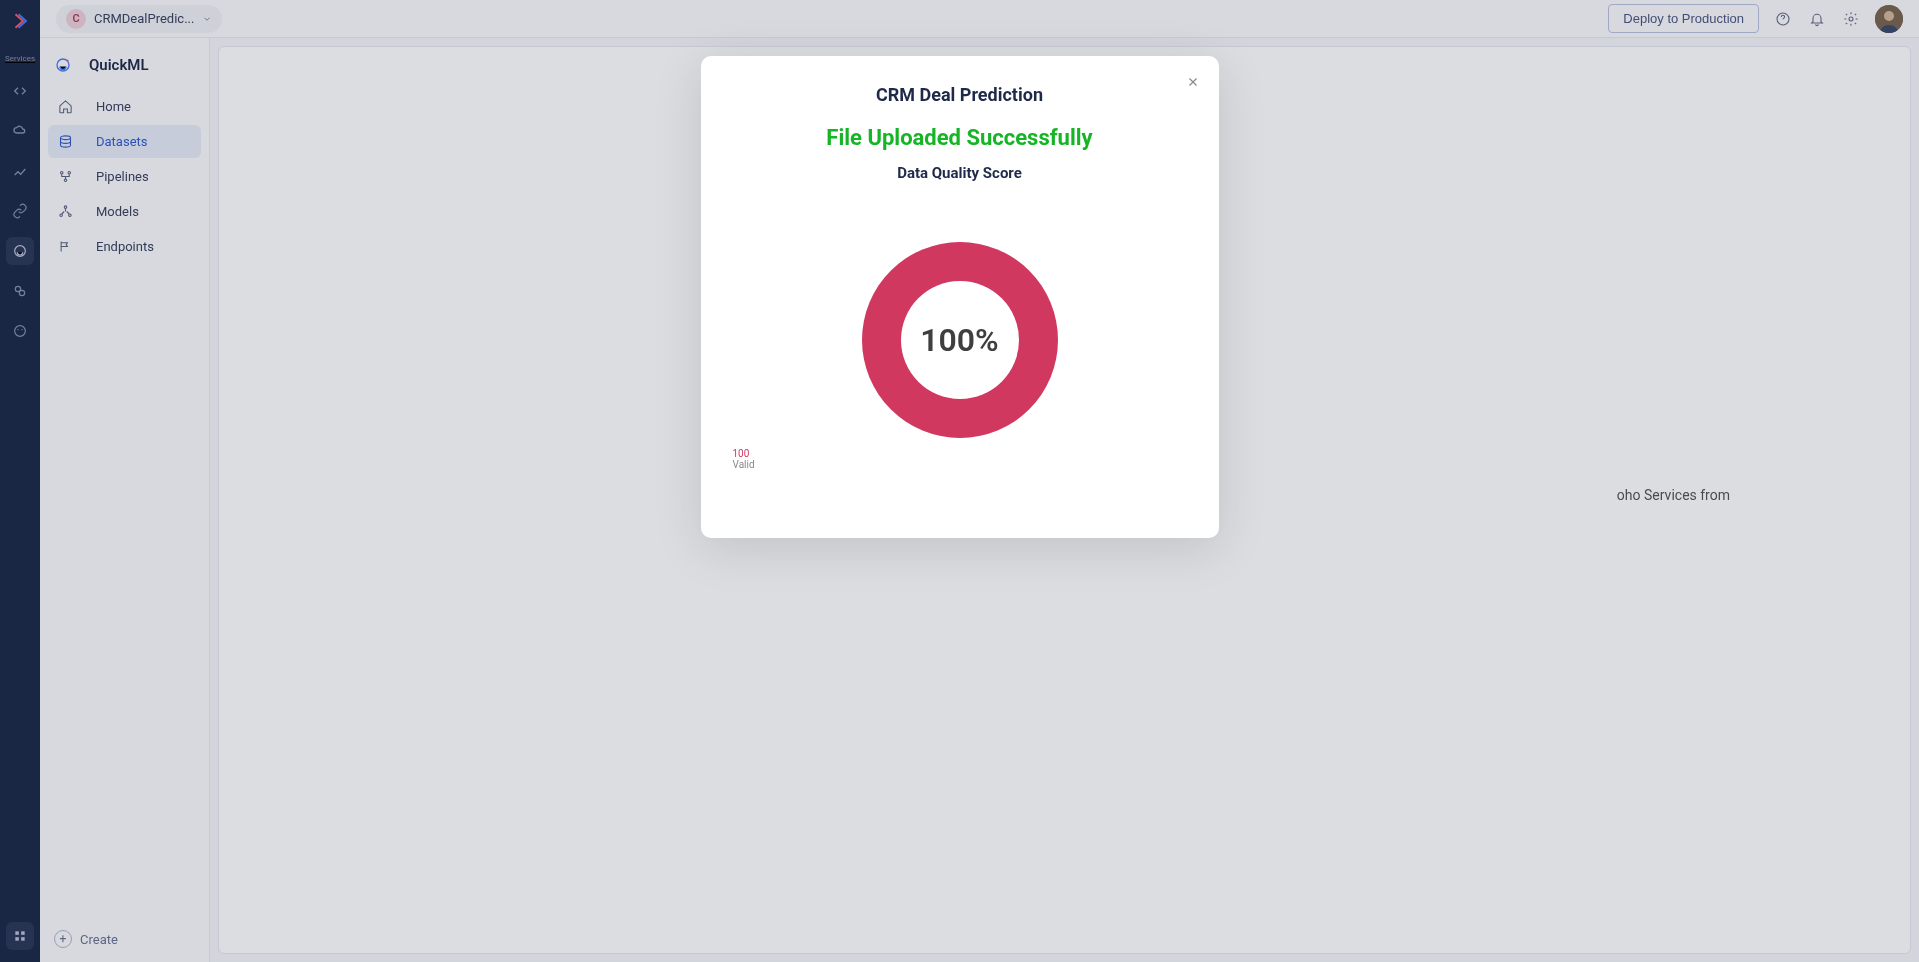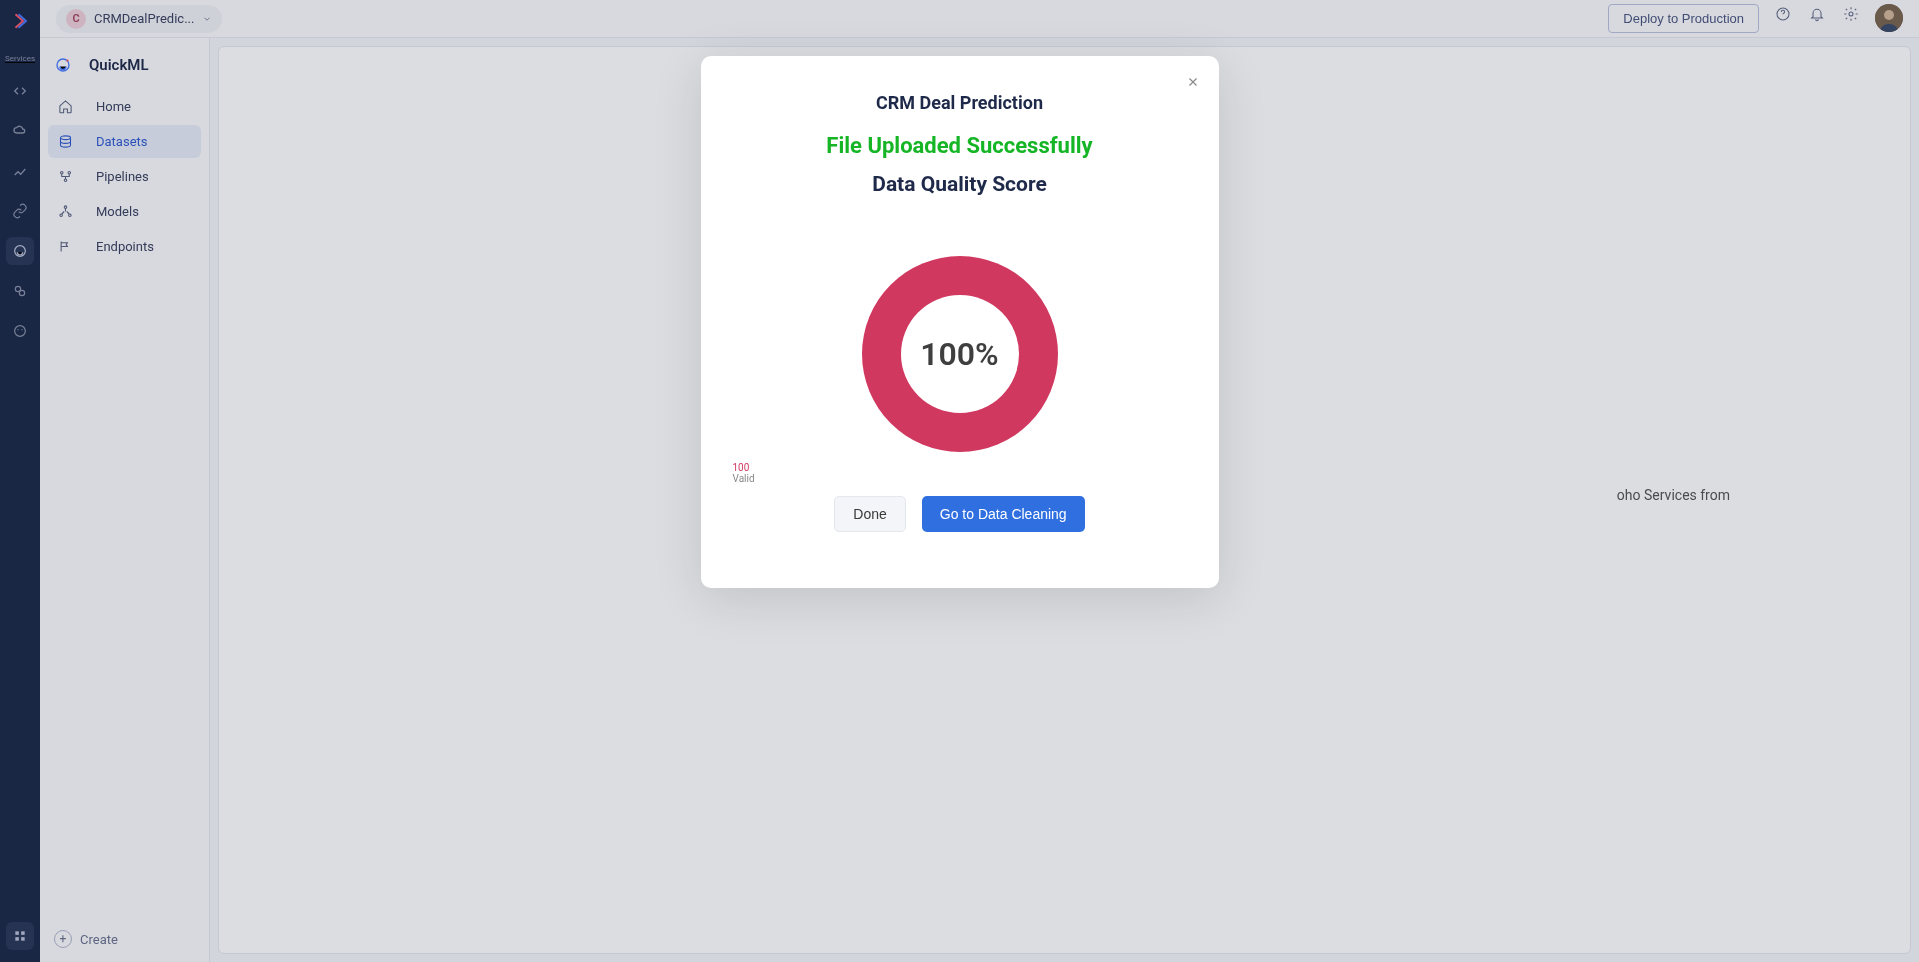--- a/index.html
+++ b/index.html
@@ -96,20 +96,21 @@
       border-radius: 50%;
       display: flex;
       align-items: center;
       justify-content: center;
       font-size: 11px;
       font-weight: 600;
     }
     .top-bar-right {
       margin-left: auto;
       display: flex;
+      align-items: center;
       gap: 14px;
     }
     .deploy-btn {
       border: 1px solid #b8c2e0;
       background: transparent;
       color: #4a5680;
       padding: 6px 14px;
       border-radius: 4px;
       font-size: 13px;
       cursor: pointer;
@@ -228,21 +229,21 @@
       display: flex;
       align-items: flex-start;
       justify-content: center;
       padding-top: 56px;
     }
     .modal {
       width: 518px;
       background: #fff;
       border-radius: 10px;
       box-shadow: 0 10px 50px rgba(0,0,0,0.12);
-      padding: 36px 32px 56px 32px;
+      padding: 28px 32px 56px 32px;
       position: relative;
     }
     .modal-close {
       position: absolute;
       top: 16px;
       right: 16px;
       width: 20px;
       height: 20px;
       color: #888;
       cursor: pointer;
@@ -259,21 +260,21 @@
     }
     .modal-success {
       text-align: center;
       font-size: 22px;
       font-weight: 700;
       color: #15b526;
       margin-bottom: 14px;
     }
     .modal-subtitle {
       text-align: center;
-      font-size: 21px;
+      font-size: 15px;
       font-weight: 700;
       color: #1f2a4a;
       margin-bottom: 60px;
     }
     .donut-wrap {
       display: flex;
       justify-content: center;
       margin-bottom: 10px;
     }
     .donut {
@@ -519,18 +520,14 @@
         <div class="donut-ring"></div>
         <div class="donut-hole">
           <div class="donut-value">100%</div>
         </div>
       </div>
     </div>
     <div class="legend">
       <div class="legend-num">100</div>
       <div class="legend-label">Valid</div>
     </div>
-    <div class="modal-actions">
-      <button class="btn-secondary">Done</button>
-      <button class="btn-primary">Go to Data Cleaning</button>
-    </div>
   </div>
 </div>
 
 </body></html>

